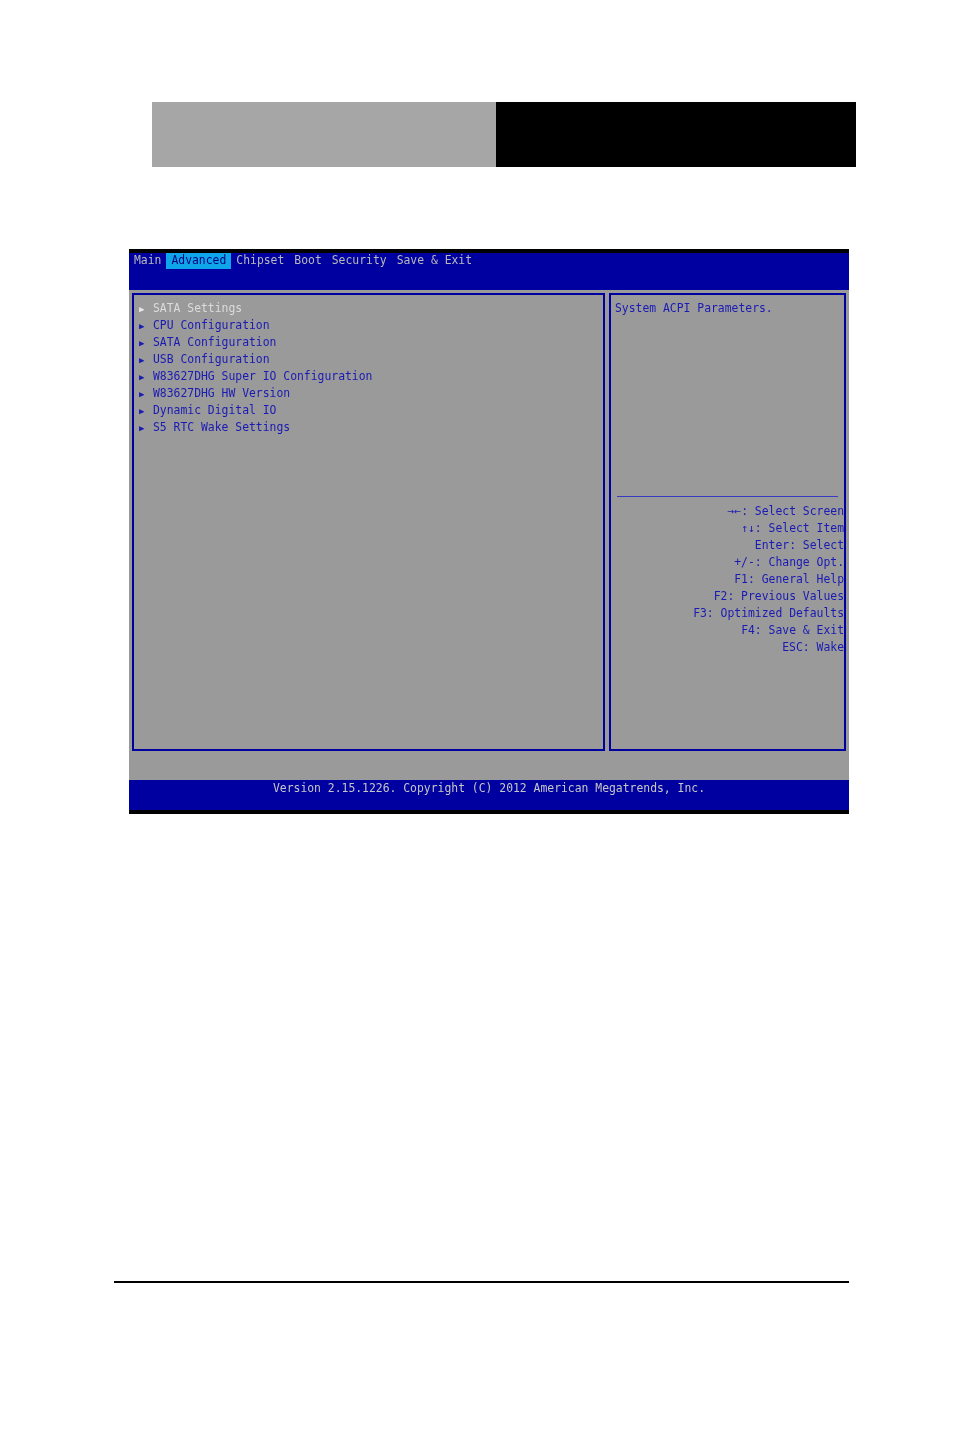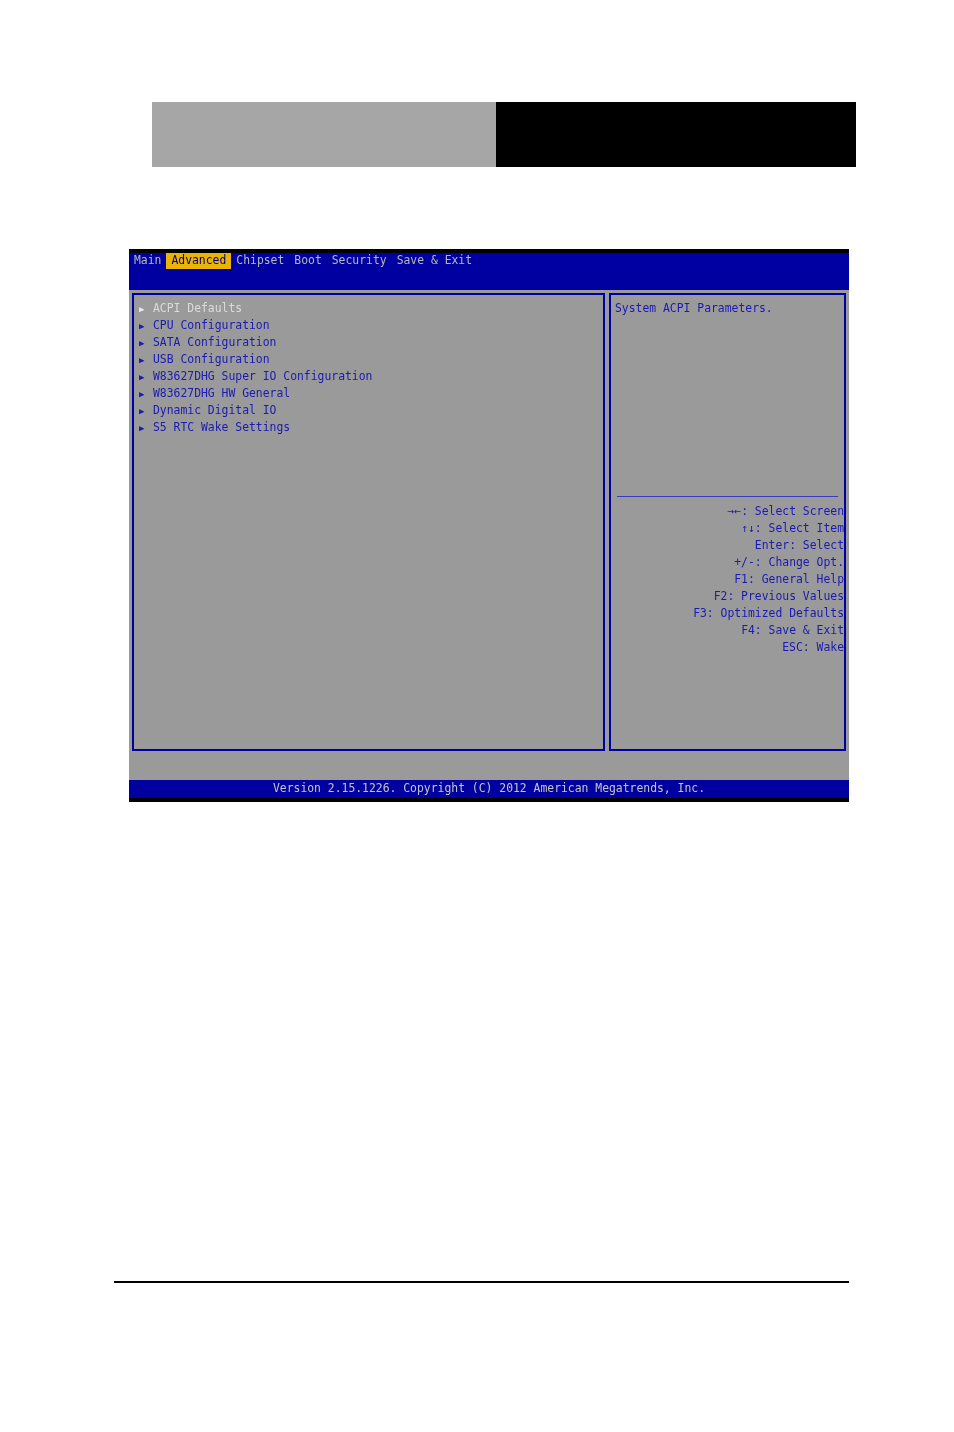--- a/index.html
+++ b/index.html
@@ -69,21 +69,21 @@
     align-items: flex-start;
   }
   .tab {
     color: #b9b9b9;
     padding: 0 5px;
     white-space: pre;
     height: 16px;
     line-height: 15px;
   }
   .tab.active {
-    background: #eab308;
+    background: #0ea5e9;
     color: #00007f;
   }
 
   
   #bios-body {
     position: relative;
     height: 472px;
     background: #9a9a9a;
     padding: 8px 0 0 0;
   }
@@ -149,21 +149,21 @@
     white-space: pre;
   }
 
   
   #bios-footer-gap {
     height: 10px;
     background: #9a9a9a;
   }
   #bios-footer {
     background: #0000a0;
-    height: 18px;
+    height: 30px;
     text-align: center;
     color: #c6c6c6;
     line-height: 17px;
     white-space: pre;
   }
 
   
   #page-rule {
     position: absolute;
     left: 114px;
@@ -196,21 +196,21 @@
     </div>
   </div>
 
   <div id="bios-body">
 
     <div id="panel-left">
       <div id="menu-list">
 
         <div class="menu-row selected">
           <span class="bullet">▶</span>
-          <span>ACPI Defaults</span>
+          <span>SATA Settings</span>
         </div>
 
         <div class="menu-row">
           <span class="bullet">▶</span>
           <span>CPU Configuration</span>
         </div>
 
         <div class="menu-row">
           <span class="bullet">▶</span>
           <span>SATA Configuration</span>
@@ -221,21 +221,21 @@
           <span>USB Configuration</span>
         </div>
 
         <div class="menu-row">
           <span class="bullet">▶</span>
           <span>W83627DHG Super IO Configuration</span>
         </div>
 
         <div class="menu-row">
           <span class="bullet">▶</span>
-          <span>W83627DHG HW General</span>
+          <span>W83627DHG HW Version</span>
         </div>
 
         <div class="menu-row">
           <span class="bullet">▶</span>
           <span>Dynamic Digital IO</span>
         </div>
 
         <div class="menu-row">
           <span class="bullet">▶</span>
           <span>S5 RTC Wake Settings</span>

